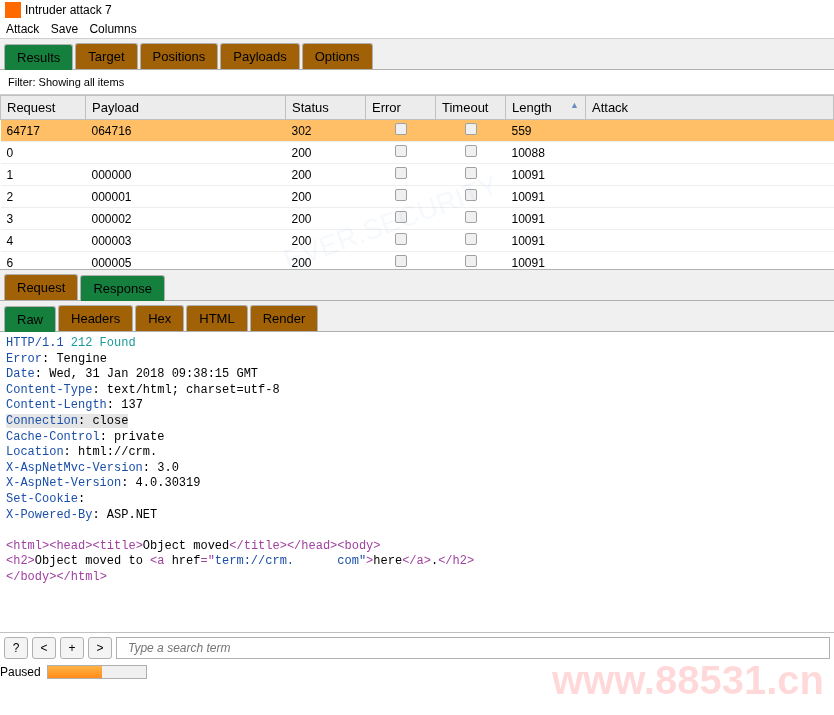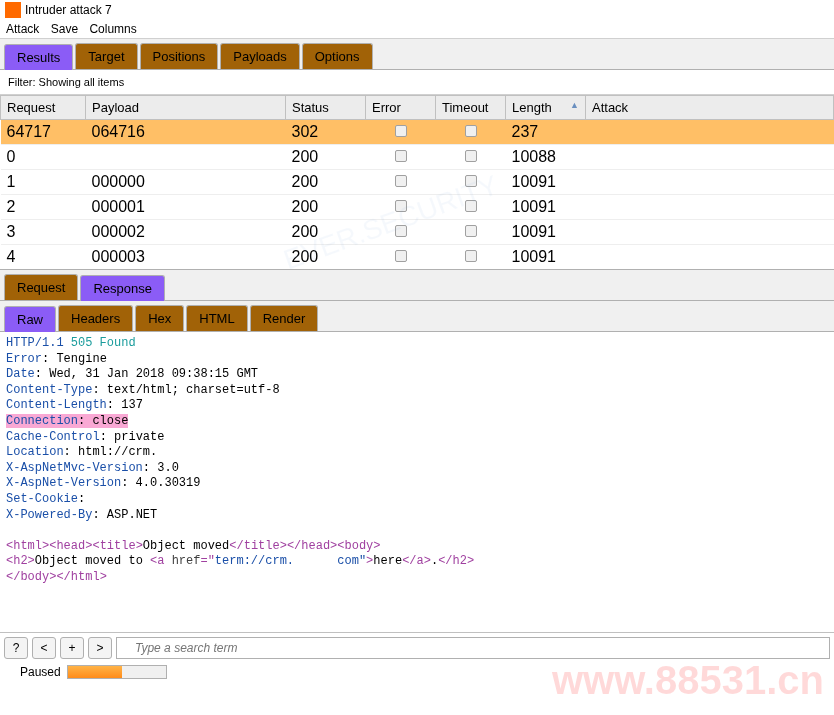--- a/index.html
+++ b/index.html
@@ -43,21 +43,21 @@
   padding: 5px 12px;
   margin-right: 2px;
   border: 1px solid #b0b0b0;
   border-bottom: none;
   background: #a16207;
   border-radius: 3px 3px 0 0;
   cursor: pointer;
   font-size: 13px;
 }
 .tab.active {
-  background: #8b5cf6;
+  background: #15803d;
   position: relative;
   top: 1px;
 }
 .filter-bar {
   padding: 6px 8px;
   border-bottom: 1px solid #d0d0d0;
   font-size: 11px;
 }
 .table-container {
   height: 175px;
@@ -80,21 +80,21 @@
 }
 th.sorted::after {
   content: "▲";
   position: absolute;
   right: 6px;
   font-size: 9px;
   color: #6a8fbf;
 }
 td {
   padding: 3px 6px;
-  font-size: 16px;
+  font-size: 12px;
   border-bottom: 1px solid #eee;
 }
 tr.selected td { background: #ffbf66; }
 .chk {
   display: inline-block;
   width: 12px; height: 12px;
   background: #f0f0f0;
   border: 1px solid #a0a0a0;
   border-radius: 2px;
 }
@@ -109,22 +109,22 @@
   font-size: 12px;
   padding: 4px 6px;
   white-space: pre;
   line-height: 1.3;
   height: 300px;
   overflow: hidden;
 }
 .hl-blue { color: #1a4fa8; }
 .hl-teal { color: #1a9c9c; }
 .hl-purple { color: #a040a0; }
-.hl-red { color: #404040; }
-.cursor-line { background: #f9a8d4; display: inline; }
+.hl-red { color: #000000; }
+.cursor-line { background: #e5e5e5; display: inline; }
 .bottom-search {
   display: flex;
   align-items: center;
   padding: 4px;
   gap: 4px;
   border-top: 1px solid #c0c0c0;
 }
 .btn-sm {
   width: 24px; height: 22px;
   border: 1px solid #b0b0b0;
@@ -133,29 +133,29 @@
   cursor: pointer;
   font-size: 12px;
   display: flex;
   align-items: center;
   justify-content: center;
 }
 .search-input {
   flex: 1;
   height: 22px;
   border: 1px solid #b0b0b0;
-  padding: 0 18px;
+  padding: 0 11px;
   font-style: italic;
   color: #999;
   font-size: 12px;
 }
 .status-bar {
   display: flex;
   align-items: center;
-  padding: 2px 20px;
+  padding: 2px 0;
   gap: 6px;
 }
 .progress {
   width: 100px; height: 14px;
   border: 1px solid #b0b0b0;
   background: #f0f0f0;
   position: relative;
   overflow: hidden;
 }
 .progress-fill {
@@ -227,21 +227,21 @@
         <th><span>Attack</span></th>
       </tr>
     </thead>
     <tbody id="tbody">
         <tr class="selected">
           <td>64717</td>
           <td>064716</td>
           <td>302</td>
           <td style="text-align:center"><span class="chk"></span></td>
           <td style="text-align:center"><span class="chk"></span></td>
-          <td>237</td>
+          <td>559</td>
           <td></td>
         </tr>
         <tr>
           <td>0</td>
           <td></td>
           <td>200</td>
           <td style="text-align:center"><span class="chk"></span></td>
           <td style="text-align:center"><span class="chk"></span></td>
           <td>10088</td>
           <td></td>
@@ -300,21 +300,21 @@
     <div class="tab active">Response</div>
   </div>
 <div class="sub-tabs" id="view-tabs">
     <div class="tab active">Raw</div>
     <div class="tab">Headers</div>
     <div class="tab">Hex</div>
     <div class="tab">HTML</div>
     <div class="tab">Render</div>
   </div>
 
-<div class="response-area"><span class="hl-blue">HTTP/1.1 </span><span class="hl-teal">505 Found</span>
+<div class="response-area"><span class="hl-blue">HTTP/1.1 </span><span class="hl-teal">212 Found</span>
 <span class="hl-blue">Error</span><span>: Tengine</span>
 <span class="hl-blue">Date</span><span>: Wed, 31 Jan 2018 09:38:15 GMT</span>
 <span class="hl-blue">Content-Type</span><span>: text/html; charset=utf-8</span>
 <span class="hl-blue">Content-Length</span><span>: 137</span>
 <span class="cursor-line"><span class="hl-blue">Connection</span><span>: close</span></span>
 <span class="hl-blue">Cache-Control</span><span>: private</span>
 <span class="hl-blue">Location</span><span>: html://crm.</span>
 <span class="hl-blue">X-AspNetMvc-Version</span><span>: 3.0</span>
 <span class="hl-blue">X-AspNet-Version</span><span>: 4.0.30319</span>
 <span class="hl-blue">Set-Cookie</span><span>:</span>                                                                                                                           

